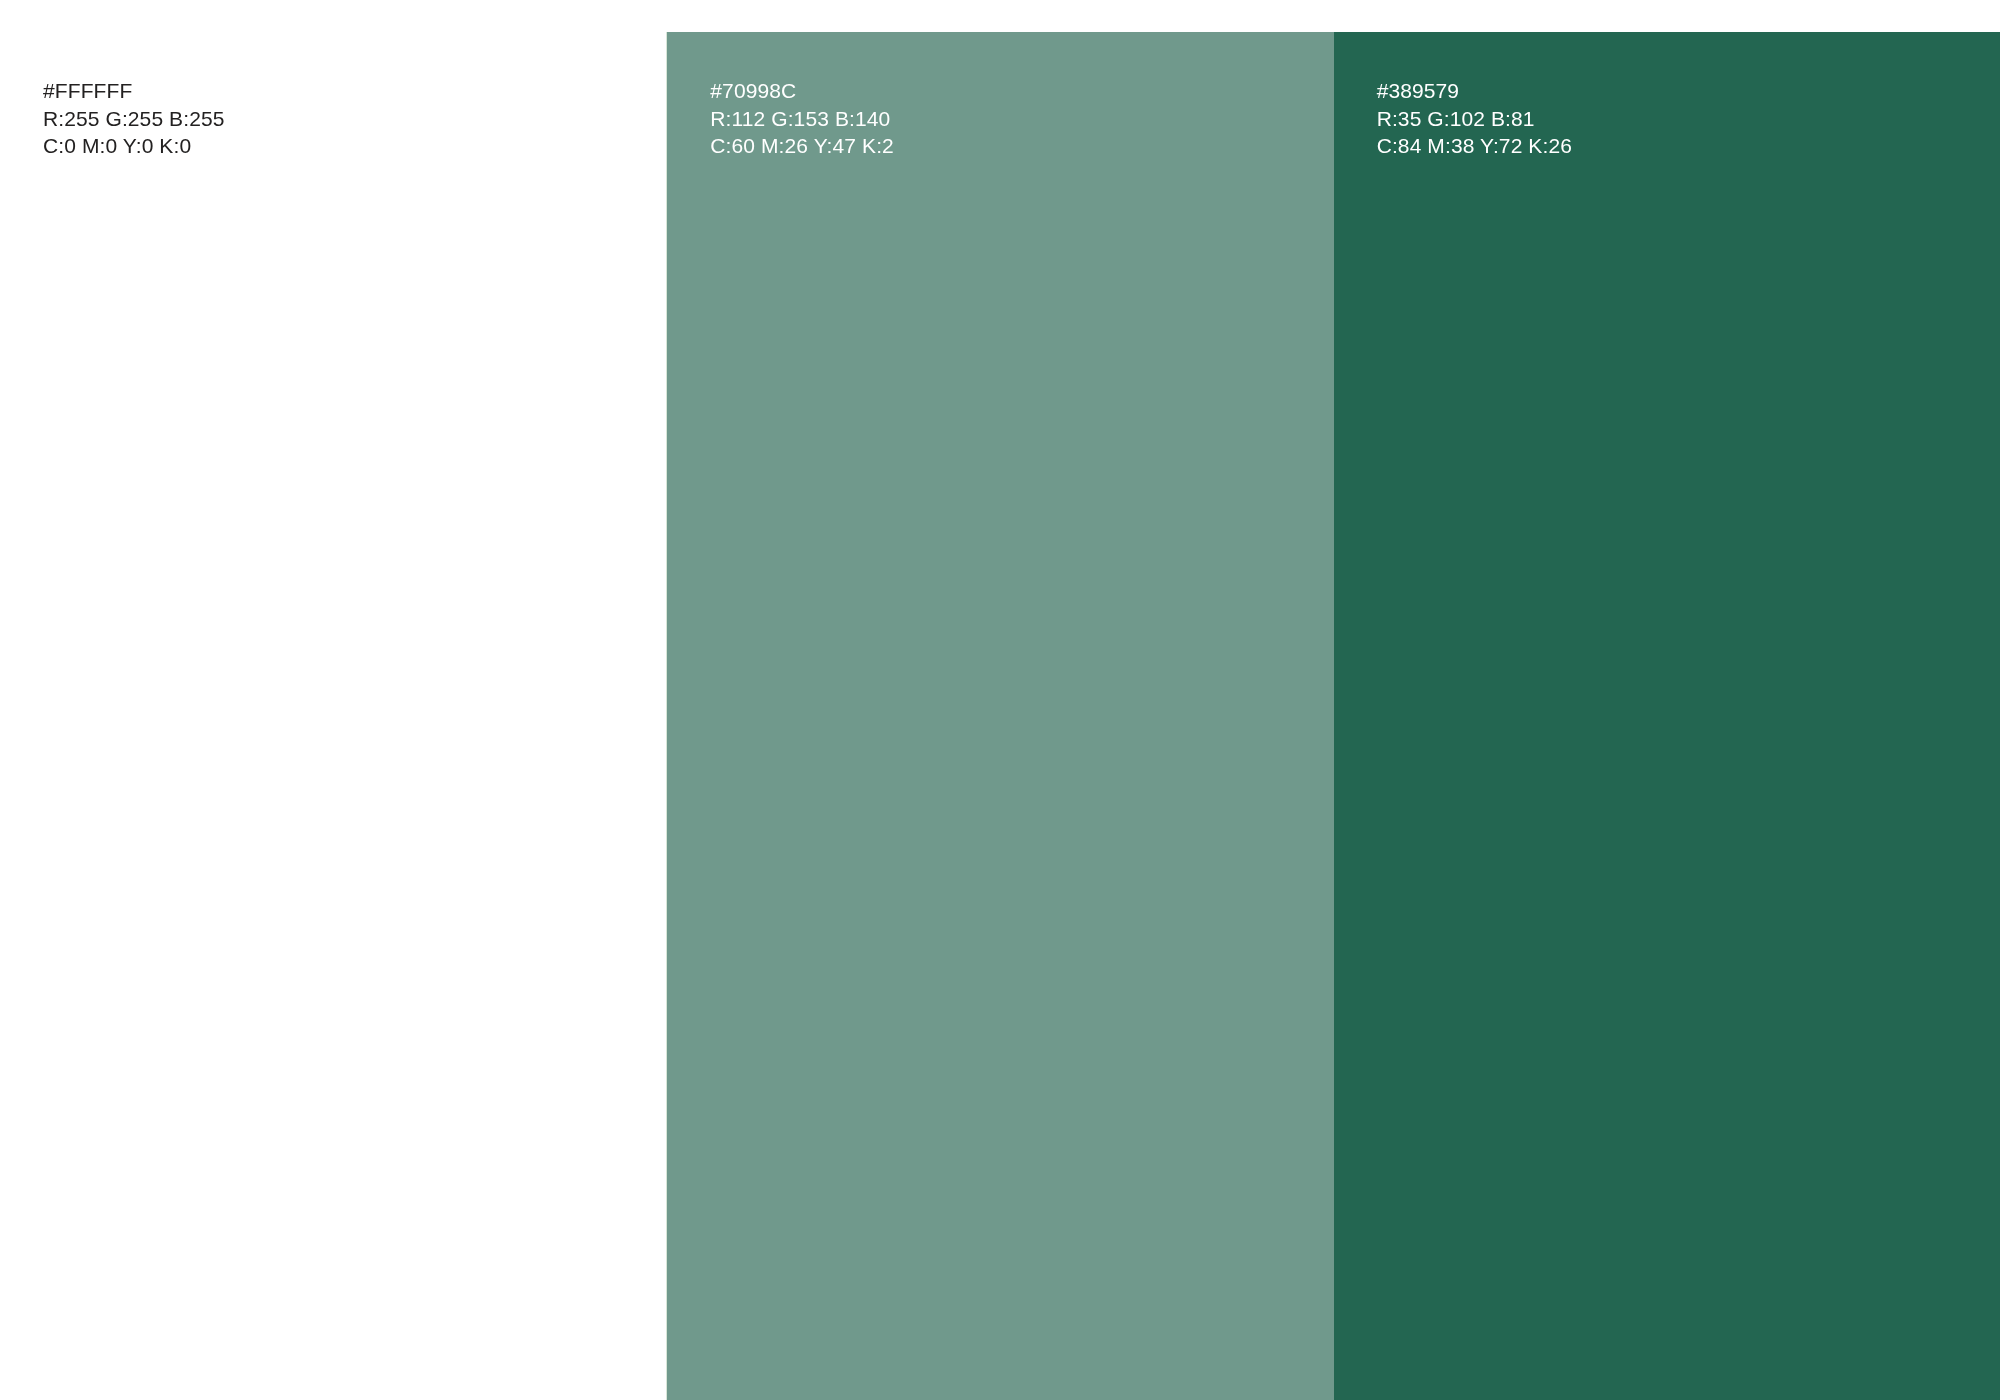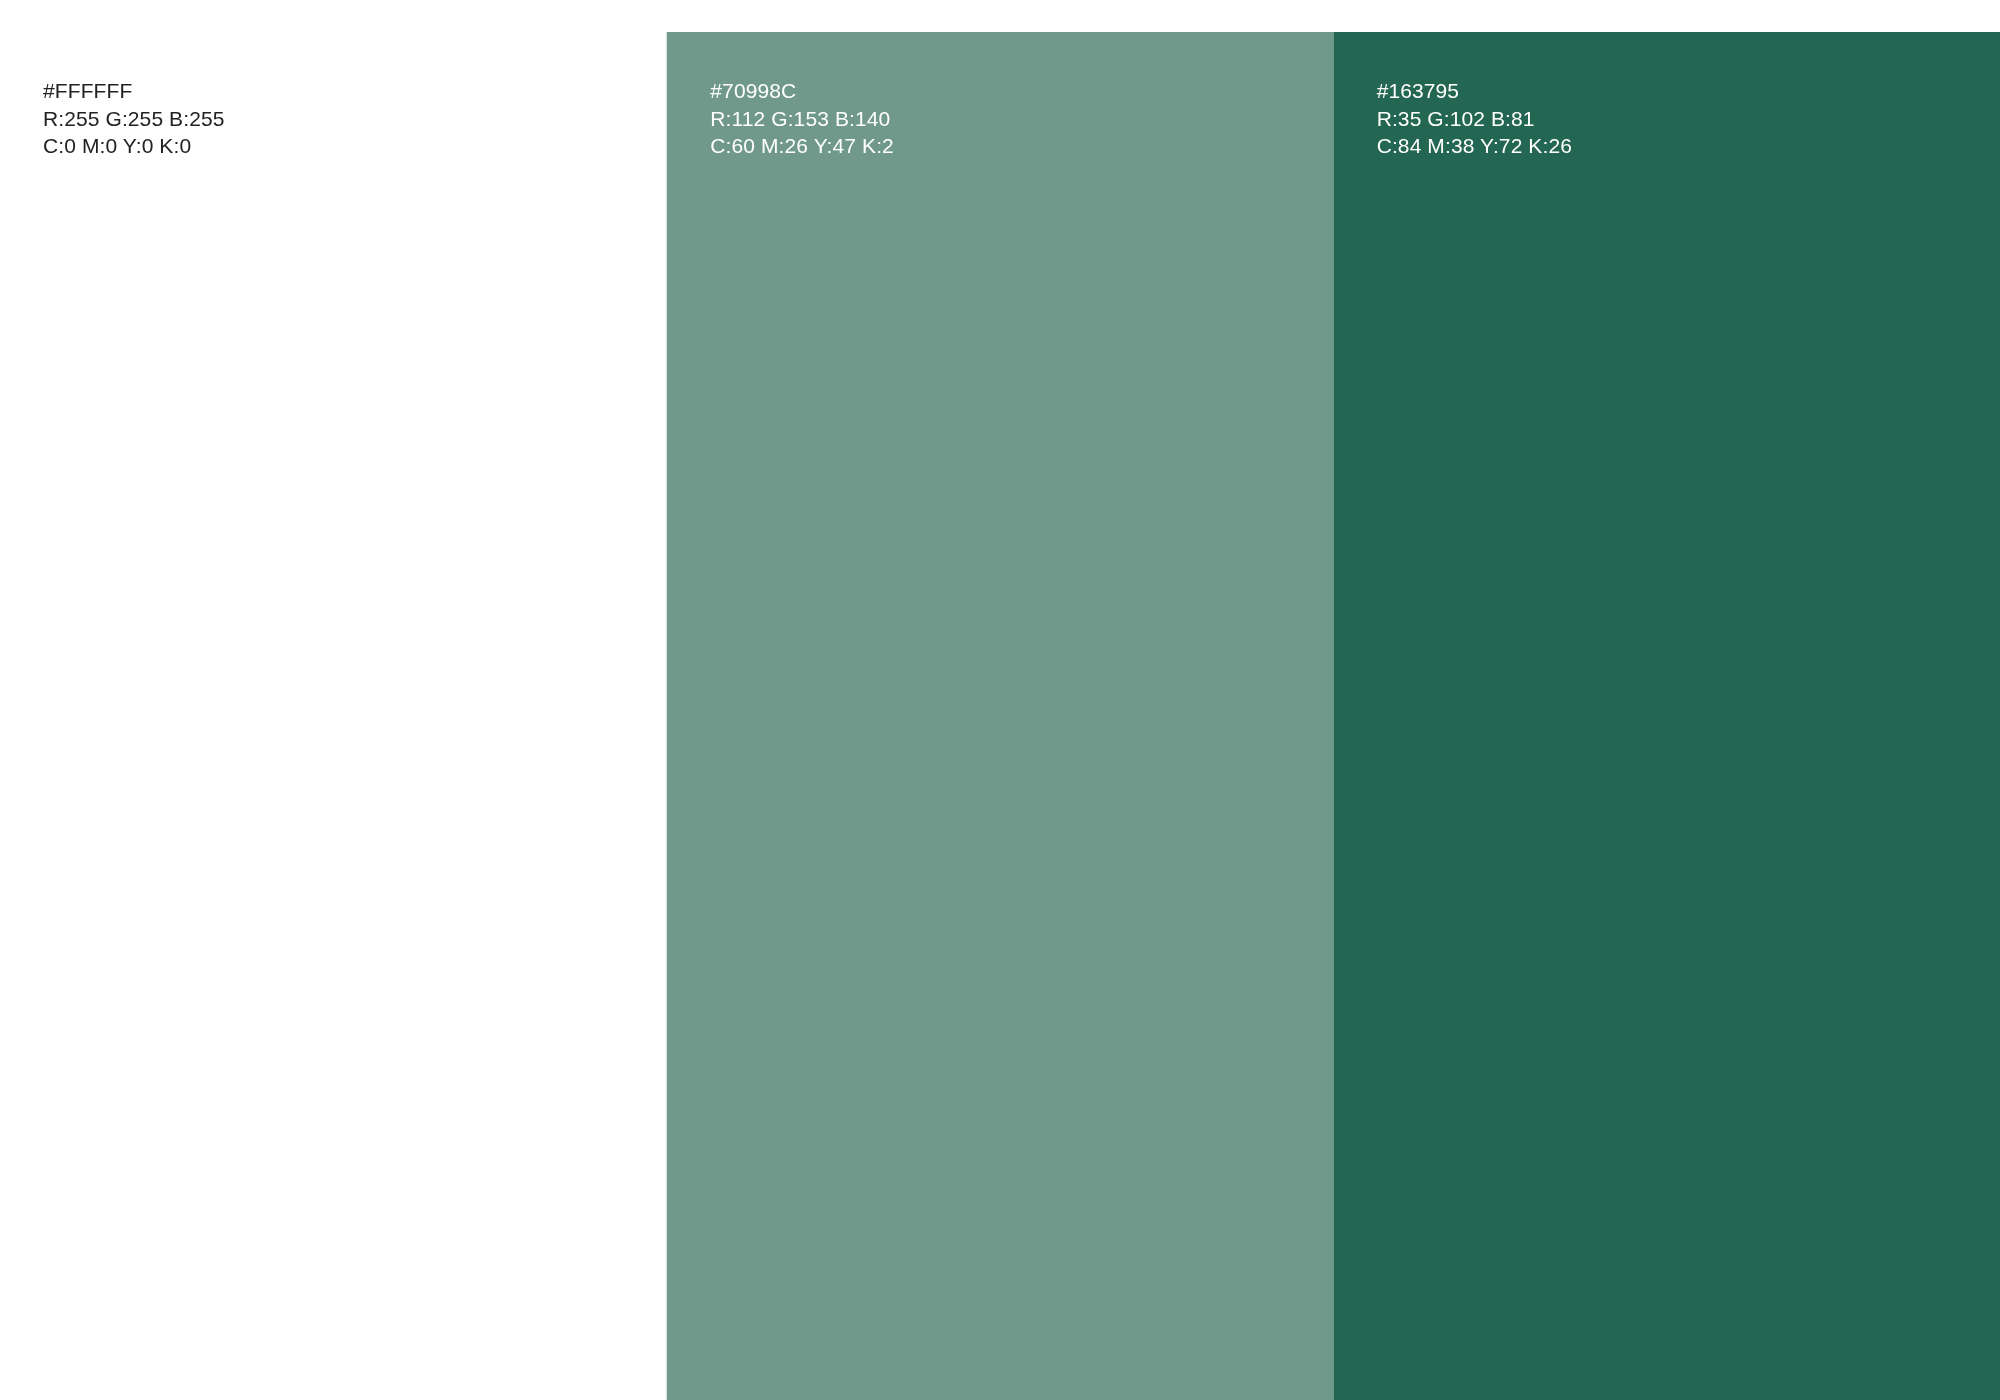--- a/index.html
+++ b/index.html
@@ -78,21 +78,21 @@
   <div class="swatch text-light" style="background: rgb(112, 153, 140);">
     <div class="swatch-info">
       <span class="swatch-line hex">#70998C</span>
       <span class="swatch-line rgb">R:112 G:153 B:140</span>
       <span class="swatch-line cmyk">C:60 M:26 Y:47 K:2</span>
     </div>
   </div>
 
   <div class="swatch text-light" style="background: rgb(35, 102, 81);">
     <div class="swatch-info">
-      <span class="swatch-line hex">#163795</span>
+      <span class="swatch-line hex">#389579</span>
       <span class="swatch-line rgb">R:35 G:102 B:81</span>
       <span class="swatch-line cmyk">C:84 M:38 Y:72 K:26</span>
     </div>
   </div>
 
 
 </div>
 <div class="page-footer-strip"></div>
 
 </body></html>

